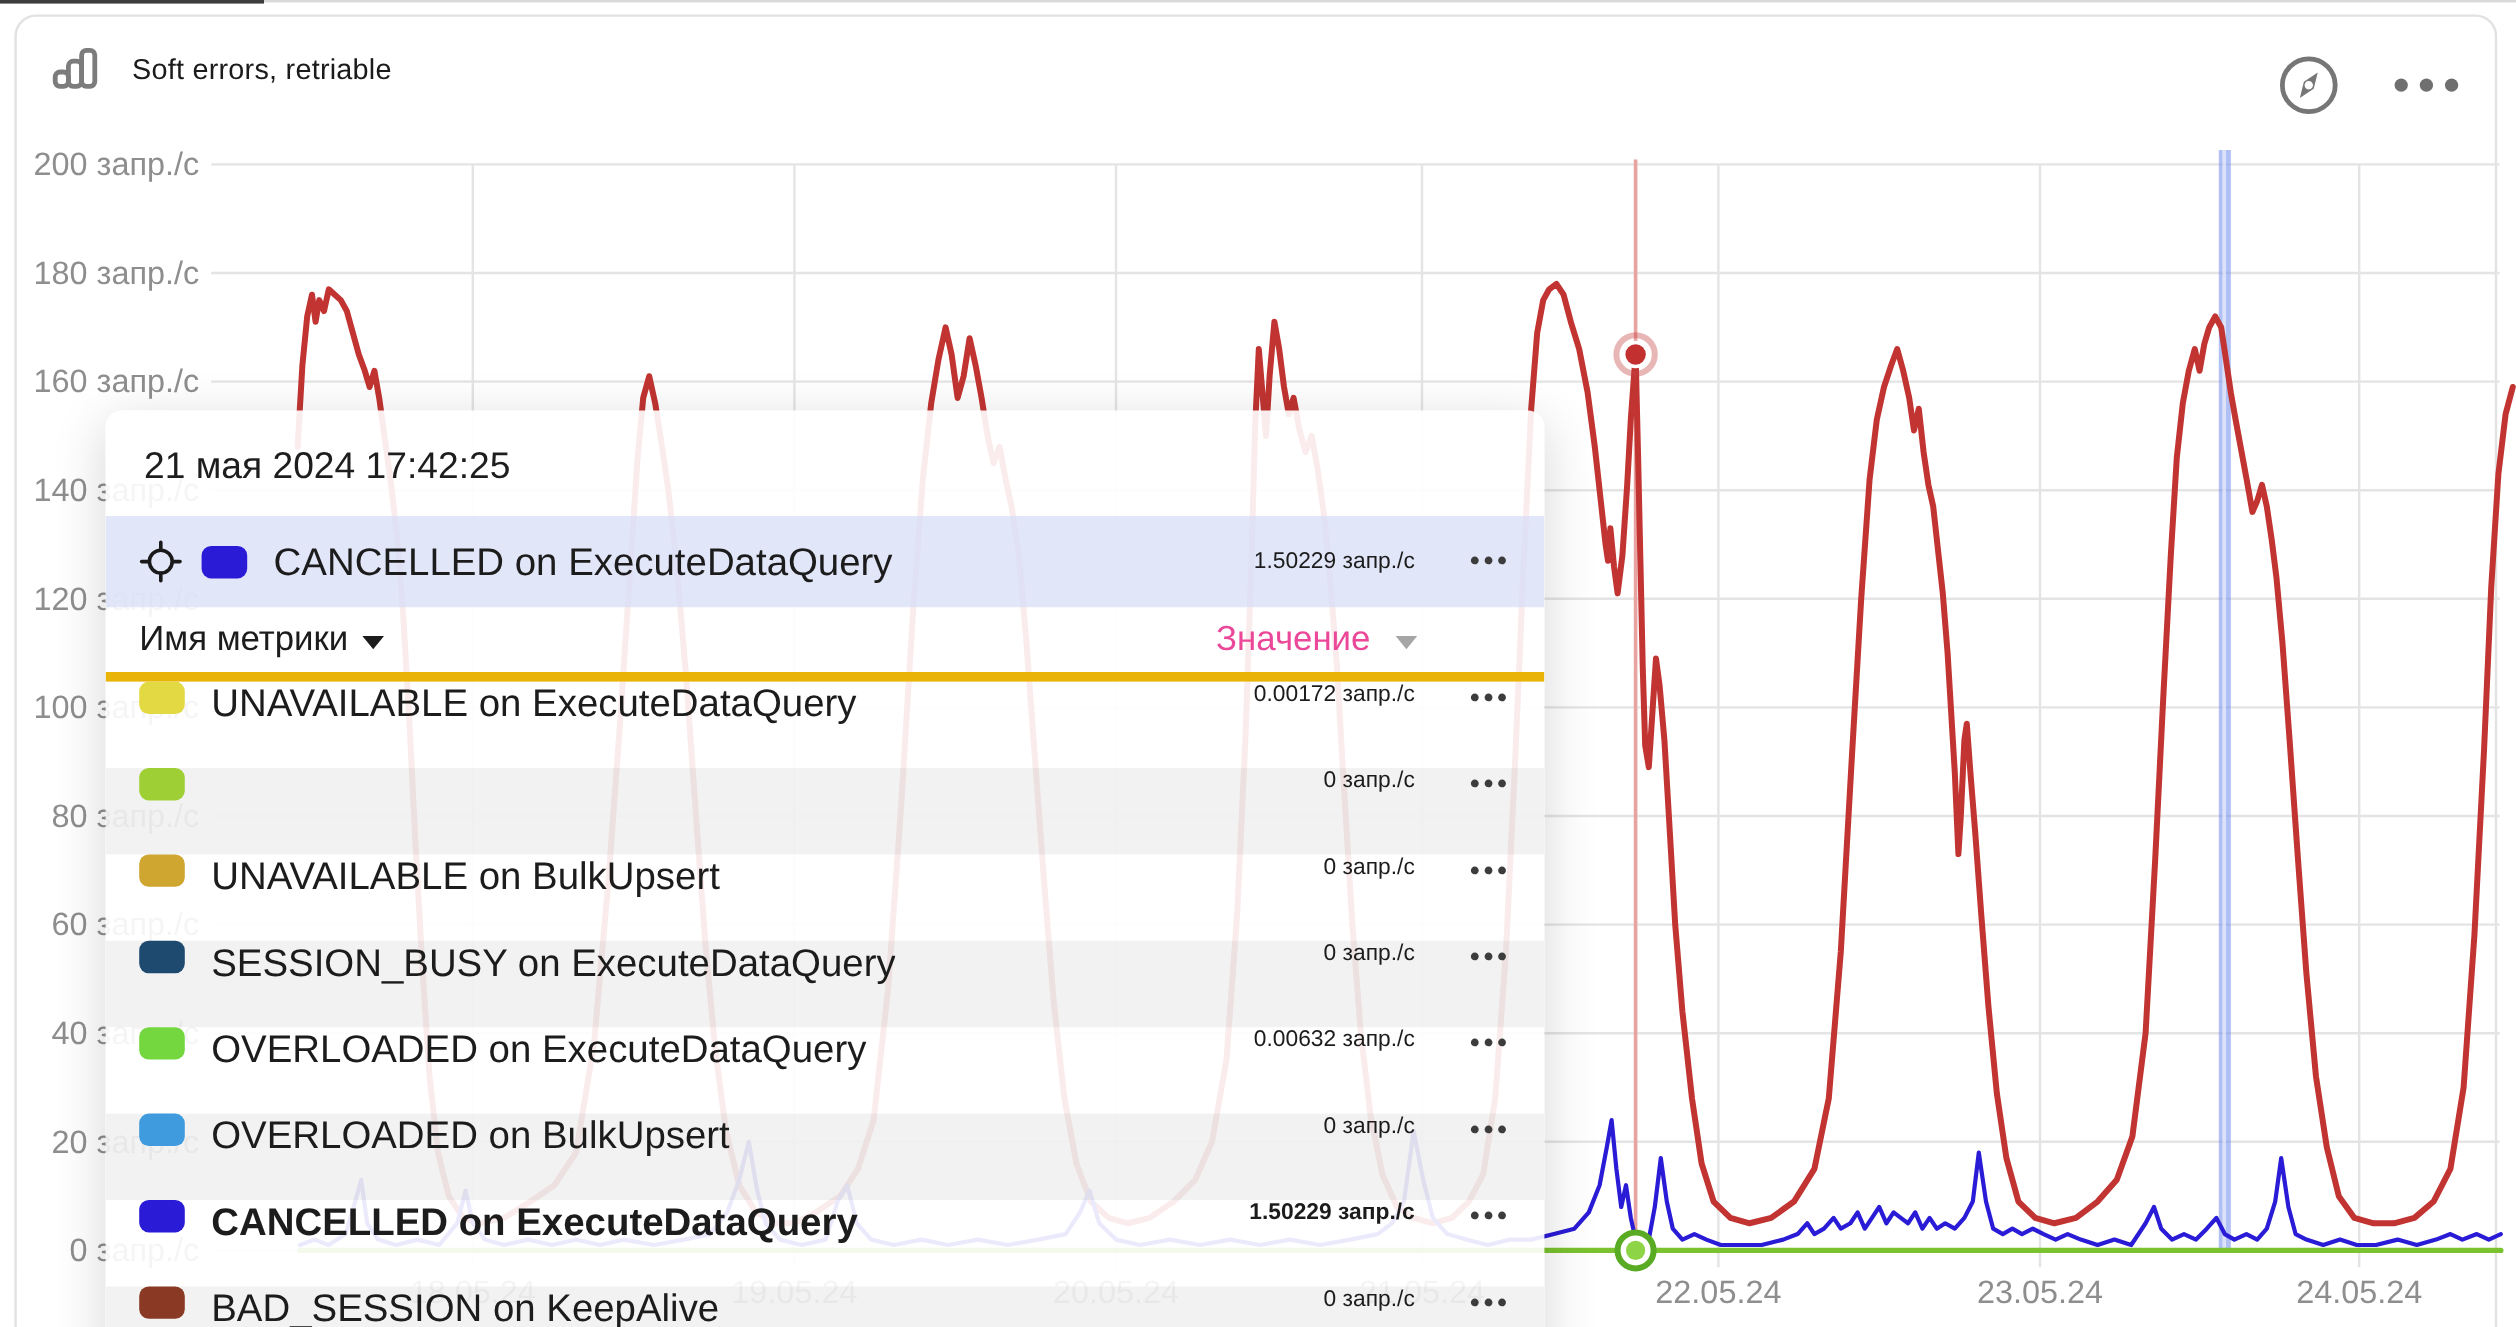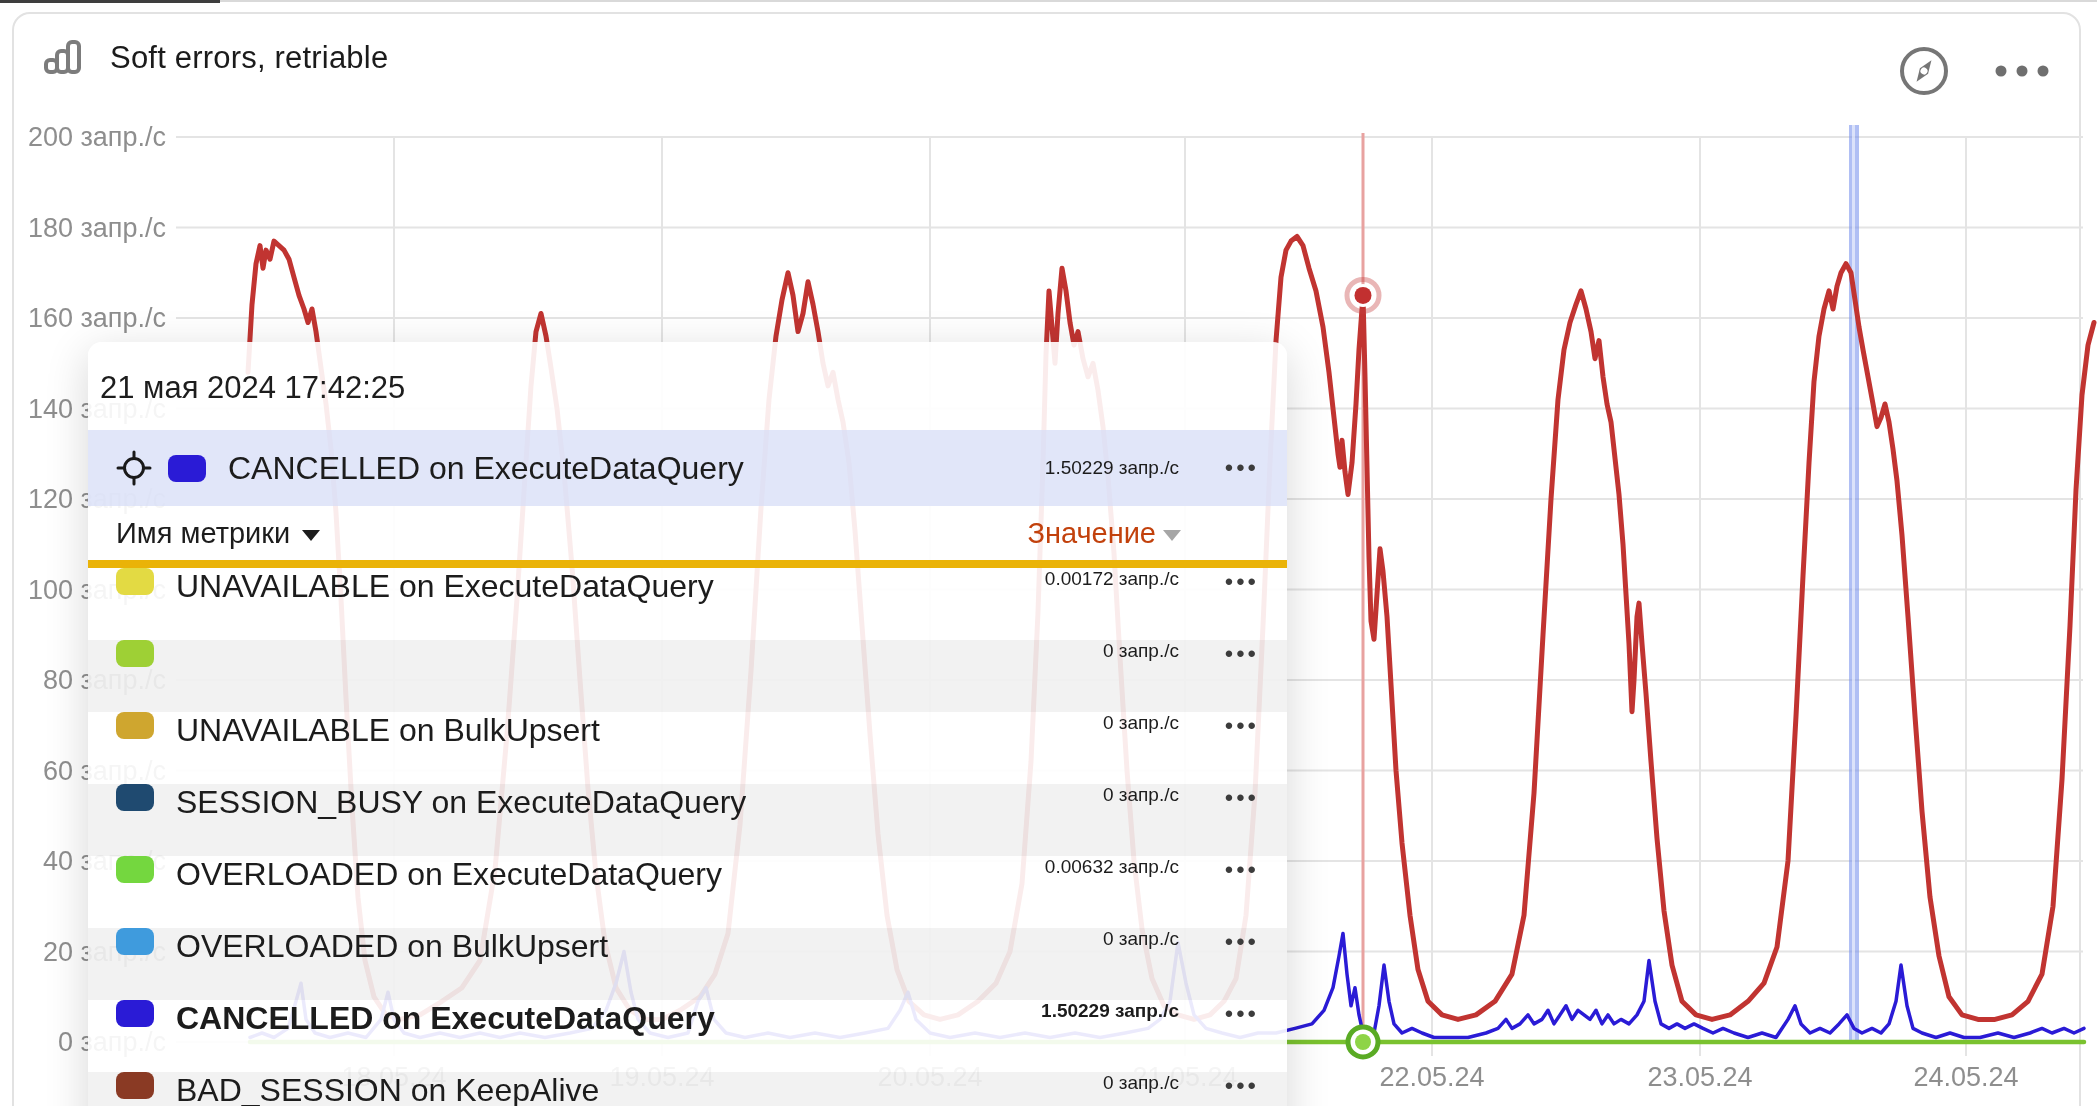--- a/index.html
+++ b/index.html
@@ -7,43 +7,43 @@
          font-family:"Liberation Sans","DejaVu Sans",sans-serif;color:#1c1c1c;}
   .top-line{position:absolute;top:0;left:0;right:0;height:2px;background:#d9d9d9;}
   .top-line-dark{position:absolute;top:0;left:0;width:220px;height:3px;background:#3e3e3e;}
 
   
   .card{position:absolute;left:12px;top:12px;width:2069px;height:1200px;
         border:2px solid #e2e2e2;border-radius:18px;background:#fff;box-sizing:border-box;}
 
   
   .hdr{position:absolute;left:42px;top:34px;display:flex;align-items:center;gap:24px;z-index:5;}
-  .hdr-title{font-size:31px;font-weight:500;color:#1b1b1b;letter-spacing:.2px;}
+  .hdr-title{font-size:24px;font-weight:500;color:#1b1b1b;letter-spacing:.2px;}
   .hdr-right{position:absolute;top:44px;right:44px;display:flex;align-items:center;gap:42px;z-index:5;}
   .icon-btn{background:none;border:none;padding:0;cursor:pointer;display:flex;align-items:center;}
 
   
   svg.chart{position:absolute;left:0;top:0;z-index:1;}
   .grid{stroke:#e4e4e4;stroke-width:2;}
   .ylab,.xlab{fill:#8e8e8e;font-size:27px;font-family:"Liberation Sans","DejaVu Sans",sans-serif;}
 
   
   .tooltip{position:absolute;left:88px;top:342px;width:1199px;height:900px;z-index:10;
            background:rgba(255,255,255,0.91);border-radius:14px;
            box-shadow:0 10px 44px rgba(0,0,0,0.16);overflow:hidden;box-sizing:border-box;}
-  .tt-date{padding:28px 28px 24px 12px;font-size:31px;color:#1d1d1d;}
+  .tt-date{padding:28px 28px 24px 32px;font-size:31px;color:#1d1d1d;}
   .tt-pinned{height:76px;display:flex;align-items:center;padding:0 28px;background:rgba(213,221,247,0.72);}
   .xhair{width:36px;height:36px;margin-right:16px;flex:0 0 auto;}
   .swatch{width:38px;height:27px;border-radius:8px;margin-right:22px;flex:0 0 auto;}
   .m-name{font-size:32px;white-space:nowrap;overflow:hidden;}
   .m-val{margin-left:auto;font-size:19px;white-space:nowrap;padding-left:20px;}
   .dots{width:80px;text-align:right;font-size:24px;letter-spacing:3px;color:#3c3c3c;flex:0 0 auto;}
   .tt-cols{height:54px;display:flex;align-items:center;padding:0 28px;border-bottom:8px solid #eab308;}
   .col-name{font-size:29px;font-weight:500;color:#1c1c1c;display:flex;align-items:center;gap:12px;}
-  .col-val{margin-left:auto;margin-right:78px;font-size:29px;color:#c2410c;display:flex;align-items:center;gap:7px;}
+  .col-val{margin-left:auto;margin-right:78px;font-size:29px;color:#ec4899;display:flex;align-items:center;gap:21px;}
   .tri{width:0;height:0;border-left:9px solid transparent;border-right:9px solid transparent;
        border-top:11px solid #1c1c1c;display:inline-block;margin-top:4px;}
   .tri.gray{border-top-color:#a6a6a6;}
   .t-row{height:72px;display:flex;align-items:flex-start;padding:0 28px;}
   .t-row.alt{background:rgba(0,0,0,0.05);}
   .t-row.bold .m-name,.t-row.bold .m-val{font-weight:700;}
 </style>
 </head>
 <body>
 

